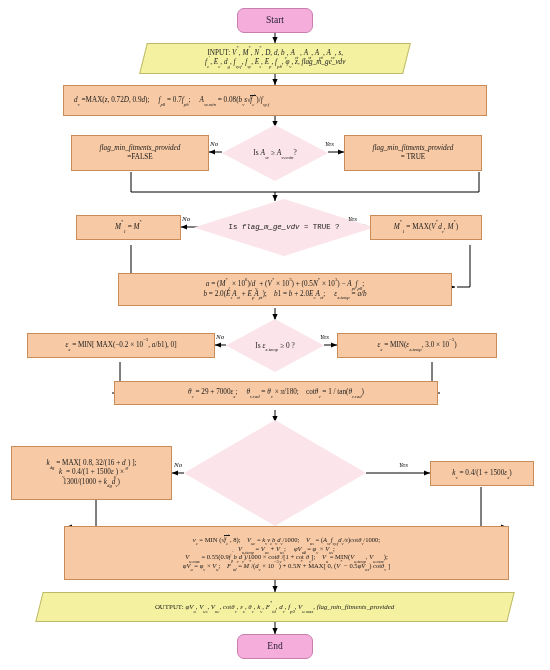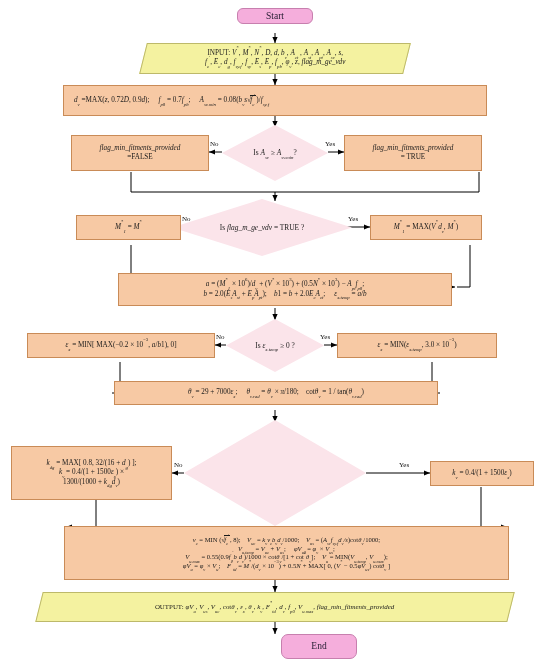--- a/index.html
+++ b/index.html
@@ -76,20 +76,21 @@
     padding: 0 6px;
   }
   
   .elabel {
     position: absolute;
     font-size: 7px;
     color: #111;
     z-index: 3;
     background: transparent;
     white-space: nowrap;
+    font-style: italic;
   }
   sub { font-size: 0.66em; line-height: 0; position: relative; bottom: -0.25em; font-style: italic;}
   sup { font-size: 0.66em; line-height: 0; position: relative; top: -0.45em; }
   .sqrt { border-top: 1px solid #1a1a1a; padding: 0 1px 0 0; margin-left: -1px;}
   .radical { font-size: 1.05em; }
   .ln { display: block; white-space: nowrap; }
 </style>
 </head>
 <body>
 
@@ -158,21 +159,21 @@
   <g stroke="#000" stroke-width="1" fill="none" marker-end="url(#arw)">
     <path d="M70,527 L66,527"></path>
     <path d="M503,527 L507,527"></path>
 
     <path d="M275,580 L275,592"></path>
 
     <path d="M275,622 L275,634"></path>
   </g>
 </svg>
 
-<div class="node terminal" style="left:237px; top:8px; width:76px; height:16px;border-radius:6px;">
+<div class="node terminal" style="left:237px; top:8px; width:76px; height:25px;">
   <span>Start</span>
 </div>
 
 <div class="node io" style="left:143px; top:43px; width:264px; height:31px;">
   <span class="inner">
     <span class="ln">INPUT:&nbsp;<i>V</i><sup>*</sup>, <i>M</i><sup>*</sup>, <i>N</i><sup>*</sup>, <i>D</i>, <i>d</i>, <i>b<sub>v</sub></i>, <i>A<sub>ct</sub></i> , <i>A<sub>st</sub></i>, <i>A<sub>pt</sub></i>, <i>A<sub>sv</sub></i>, <i>s</i>,</span>
     <span class="ln"><i>f</i><sub>c</sub><sup>′</sup>, <i>E<sub>c</sub></i>, <i>d<sub>g</sub></i>, <i>f<sub>sy.f</sub></i>, <i>f<sub>sy</sub></i>, <i>E<sub>s</sub></i>, <i>E<sub>p</sub></i>, <i>f<sub>pb</sub></i>, <i>φ<sub>v</sub></i>, <i>z</i>, <i>flag_m_ge_vdv</i></span>
   </span>
 </div>
 
@@ -198,21 +199,21 @@
   </span>
 </div>
 
 <div class="node process" style="left:344px; top:135px; width:138px; height:36px;">
   <span>
     <span class="ln"><i>flag_min_fitments_provided</i></span>
     <span class="ln">= TRUE</span>
   </span>
 </div>
 
-<div class="node decision" style="left:172px; top:199px; width:180px; height:57px;">
+<div class="node decision" style="left:194px; top:199px; width:180px; height:57px;font-family:Liberation Mono, monospace;">
   <div class="dshape"></div>
   <div class="dlabel">
     Is <i>flag_m_ge_vdv</i> = TRUE ?
   </div>
 </div>
 
 <div class="node process" style="left:76px; top:215px; width:105px; height:25px;">
   <span>
     <i>M</i><sup>*</sup><sub>1</sub> = <i>M</i><sup>*</sup>
   </span>
@@ -284,21 +285,21 @@
     <span class="ln"><i>φV<sub>u</sub></i> = <i>φ<sub>v</sub></i> × <i>V<sub>u</sub></i>;&nbsp;&nbsp;&nbsp; <i>F</i><sup>*</sup><sub>td</sub> = <i>M</i><sup>*</sup>/(<i>d<sub>v</sub></i> × 10<sup>−3</sup>) + 0.5<i>N</i><sup>*</sup>+ MAX[ 0, (<i>V</i><sup>*</sup> − 0.5<i>φV<sub>us</sub></i>) cot<i>θ<sub>v</sub></i> ]</span>
   </span>
 </div>
 
 <div class="node io" style="left:39px; top:592px; width:472px; height:30px; font-size:6.9px;">
   <span class="inner">
     OUTPUT: <i>φV<sub>u</sub></i>, <i>V<sub>us</sub></i>, <i>V<sub>uc</sub></i>, cot<i>θ<sub>v</sub></i>, <i>ε<sub>x</sub></i>, <i>θ<sub>v</sub></i>, <i>k<sub>v</sub></i>, <i>F</i><sup>*</sup><sub>td</sub>, <i>d<sub>v</sub></i>, <i>f<sub>p0</sub></i>, <i>V<sub>u.max</sub></i>, <i>flag_min_fitments_provided</i>
   </span>
 </div>
 
-<div class="node terminal" style="left:237px; top:634px; width:76px; height:25px;margin-left:44px;">
+<div class="node terminal" style="left:237px; top:634px; width:76px; height:25px;">
   <span>End</span>
 </div>
 
 <div class="elabel" style="left:210px; top:140px;">No</div>
 <div class="elabel" style="left:325px; top:140px;">Yes</div>
 
 <div class="elabel" style="left:182px; top:215px;">No</div>
 <div class="elabel" style="left:348px; top:215px;">Yes</div>
 
 <div class="elabel" style="left:216px; top:333px;">No</div>

